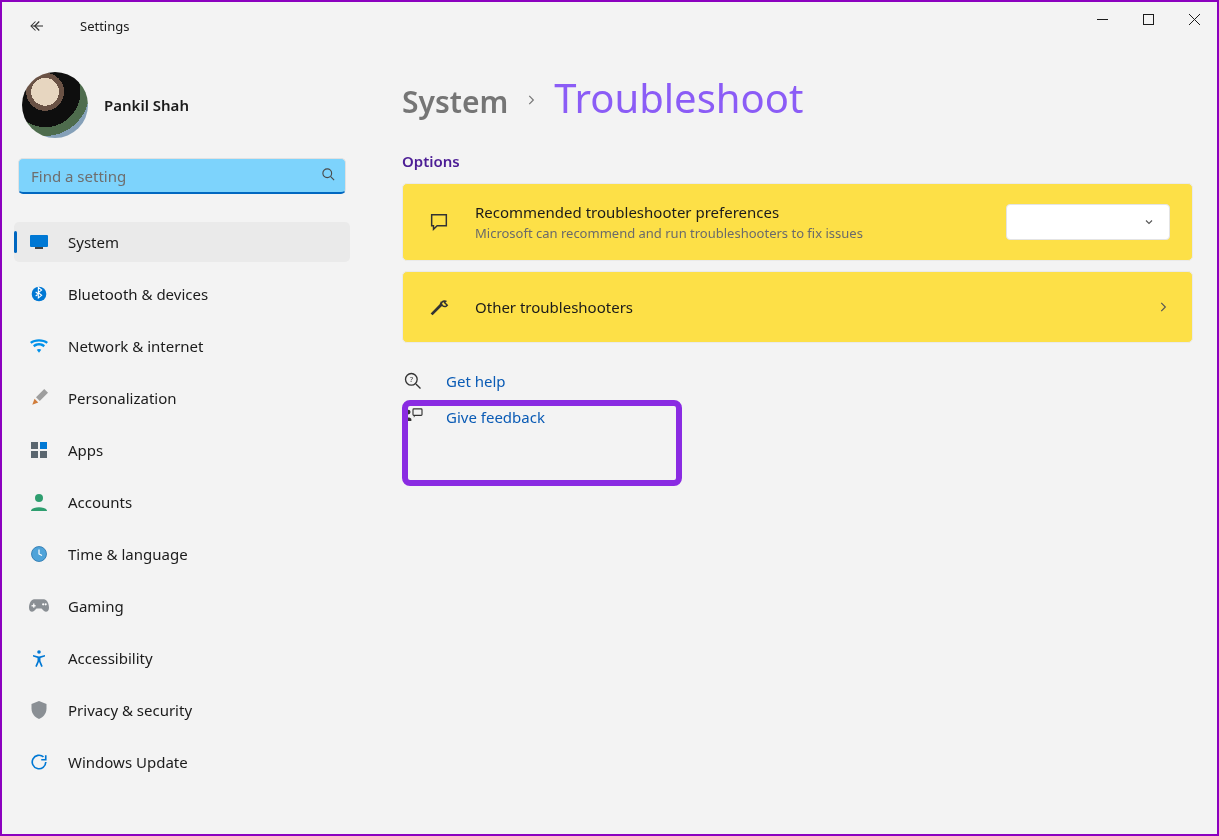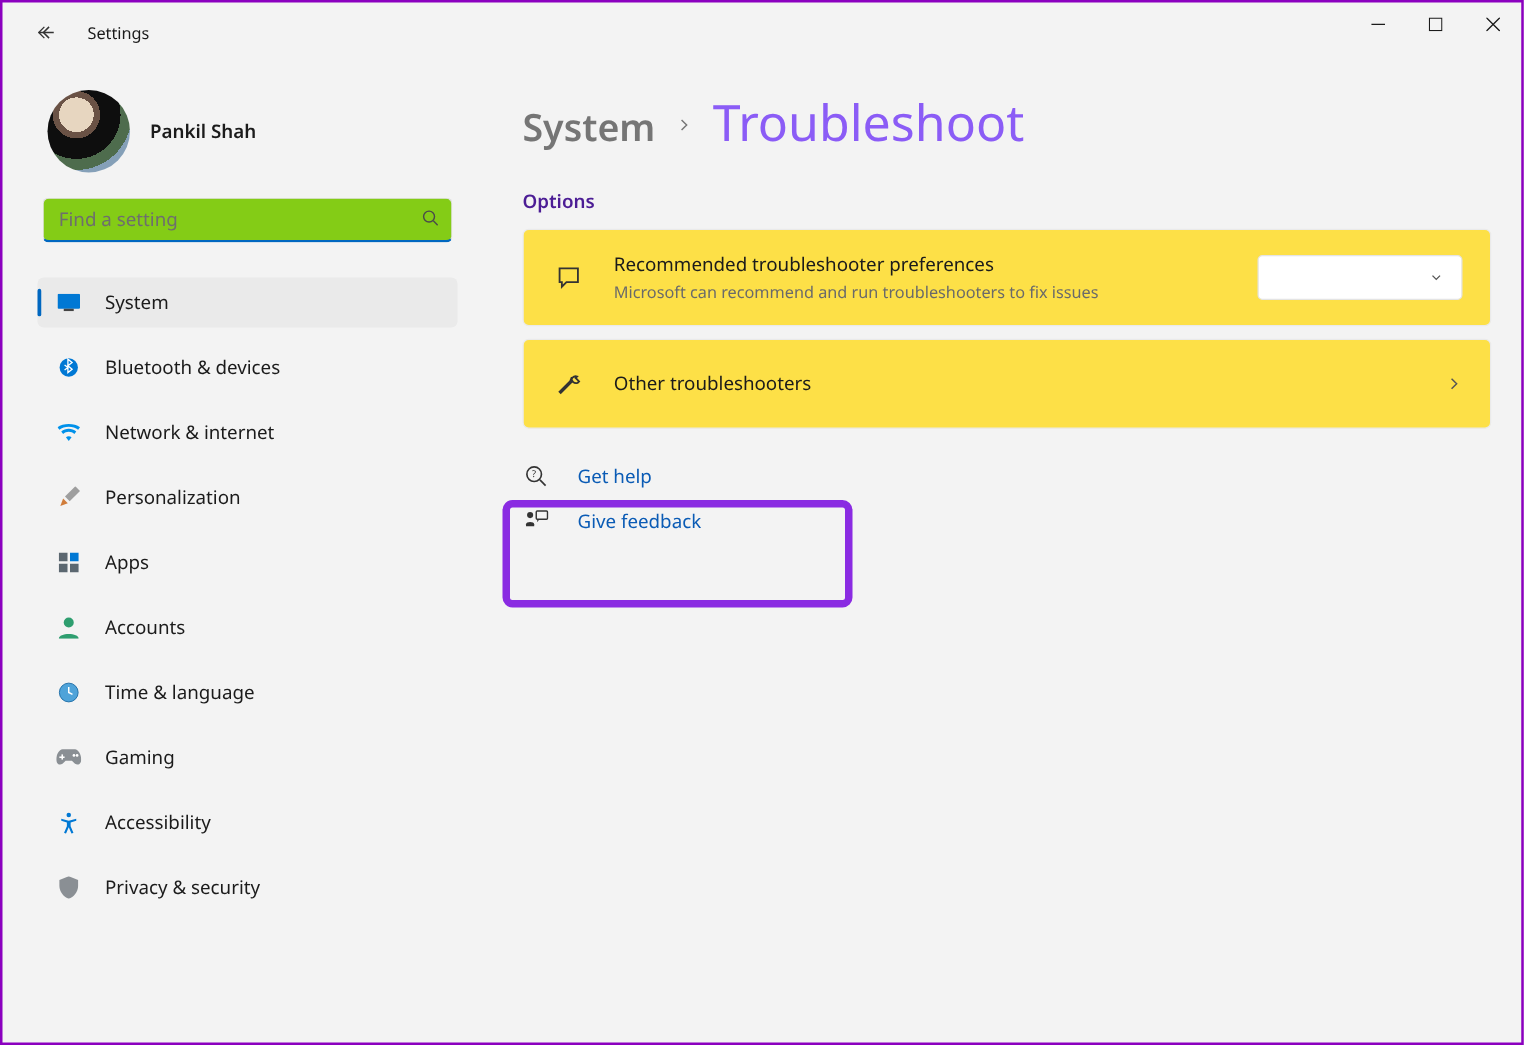--- a/index.html
+++ b/index.html
@@ -19,39 +19,38 @@
     padding-left: 16px;
     position: relative;
   }
   .titlebar .back-btn {
     width: 38px; height: 38px;
     display: flex; align-items: center; justify-content: center;
     border-radius: 5px;
     cursor: pointer;
   }
   .titlebar .app-title {
-    margin-left: 14px;
+    margin-left: 24px;
     font-size: 13px;
     color: #1b1b1b;
   }
   .window-controls {
     position: absolute; right: 0; top: 0;
     display: flex;
   }
   .win-ctrl {
     width: 46px; height: 34px;
     display: flex; align-items: center; justify-content: center;
     cursor: pointer;
   }
   .win-ctrl svg { display: block; }
 
   .layout {
     display: flex;
     height: calc(100% - 48px);
-    margin-left: 16px;
   }
 
   
   .sidebar {
     width: 360px;
     padding: 18px 12px 0 12px;
     flex-shrink: 0;
   }
   .user-block {
     display: flex;
@@ -72,21 +71,21 @@
   .search-wrap {
     position: relative;
     margin: 0 4px 28px 4px;
   }
   .search-input {
     width: 100%;
     height: 36px;
     border: 1px solid #e1e1e1;
     border-bottom: 2px solid #0067c0;
     border-radius: 5px;
-    background: #84cc16;
+    background: #7dd3fc;
     font-size: 15px;
     padding: 0 38px 0 12px;
     color: #333;
     outline: none;
     font-family: inherit;
   }
   .search-input::placeholder { color: #6e6e6e; }
   .search-icon-wrap {
     position: absolute; right: 10px; top: 50%; transform: translateY(-50%);
     pointer-events: none;
@@ -338,20 +337,29 @@
 
       <div class="nav-item">
         <span class="nic">
           <svg width="16" height="18" viewBox="0 0 20 24" fill="#8a8f94">
               <path d="M10 0l10 4v6c0 7-5 12-10 14C5 22 0 17 0 10V4l10-4z"></path>
             </svg>
         </span>
         <span>Privacy &amp; security</span>
       </div>
 
+      <div class="nav-item">
+        <span class="nic">
+          <svg width="18" height="18" viewBox="0 0 24 24" fill="none" stroke="#0078d4" stroke-width="2.2">
+              <path d="M21 12a9 9 0 1 1-3-6.7"></path>
+              <path d="M21 3v6h-6" fill="none"></path>
+            </svg>
+        </span>
+        <span>Windows Update</span>
+      </div>
     </nav>
   </aside>
 
   <main class="main">
     <div class="breadcrumb">
       <span class="crumb-parent">System</span>
       <span class="crumb-sep">
         <svg width="14" height="14" viewBox="0 0 24 24" fill="none" stroke="#757575" stroke-width="2">
             <path d="M9 5l7 7-7 7"></path>
           </svg>

